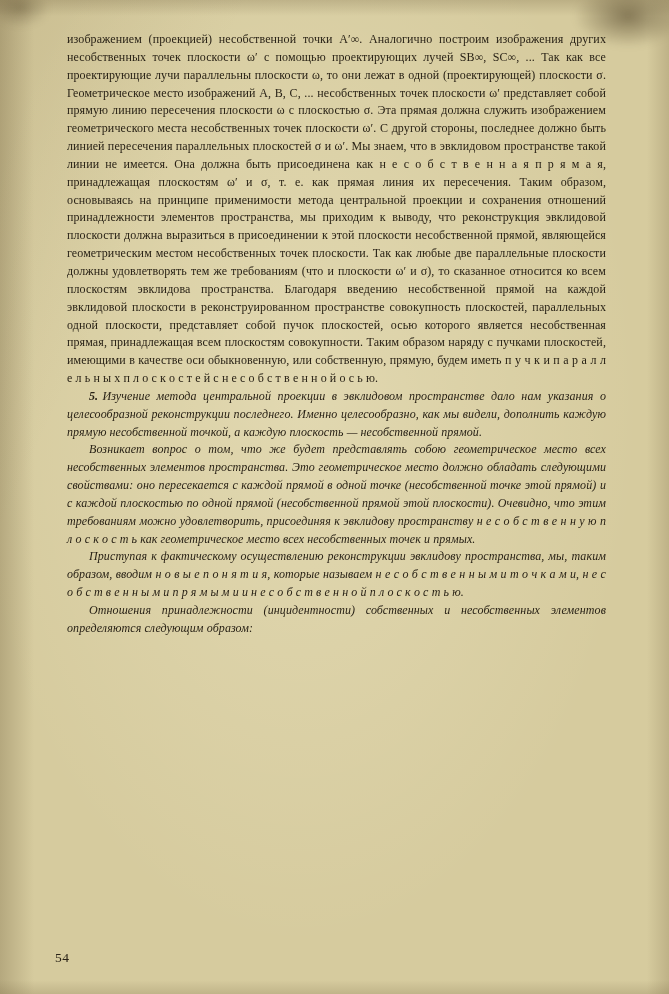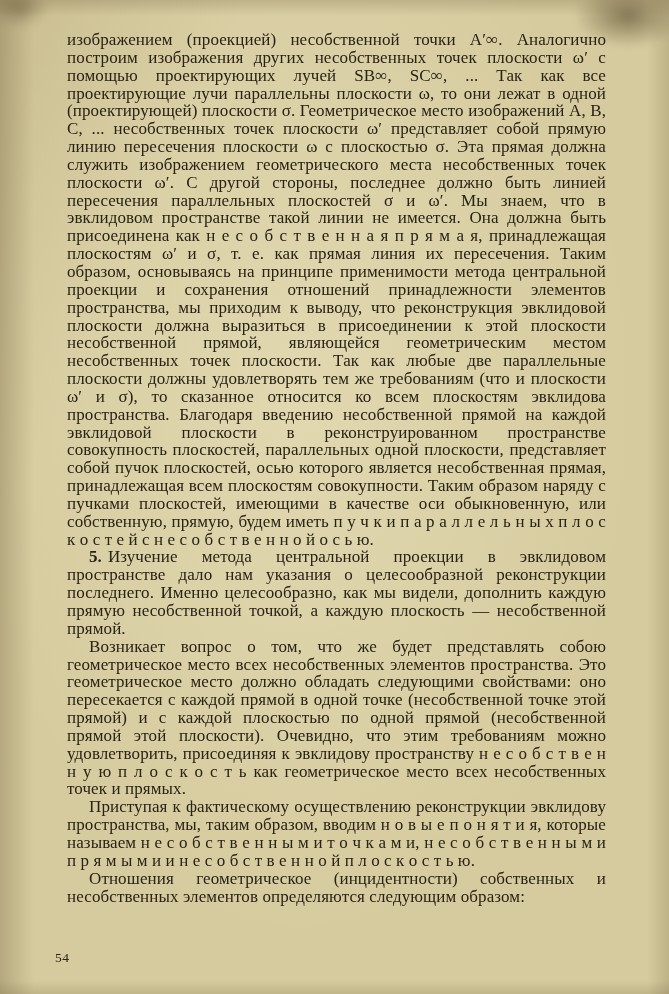--- a/index.html
+++ b/index.html
@@ -49,29 +49,29 @@
     position: absolute; left: -10px; top: -12px; width: 60px; height: 40px;
     background: radial-gradient(ellipse, rgba(66, 52, 26, 0.35), rgba(66,52,26,0) 70%);
     filter: blur(3px);
     pointer-events: none;
   }
   .text-block {
     position: absolute;
     left: 67px;
     top: 31px;
     width: 539px;
-    font-size: 17px;
+    font-size: 12px;
     line-height: 17.85px;
     letter-spacing: 0.1px;
     text-align: justify;
     hyphens: auto;
     -webkit-hyphens: auto;
   }
   .para { margin: 0; }
-  .para.indent { text-indent: 22px; }
+  .para.indent { text-indent: 22px; font-style: italic; }
   .para .lead {
     font-weight: bold;
     margin-right: 0.35em;
   }
   .page-number {
     position: absolute;
     left: 55px;
     top: 950px;
     font-size: 13.5px;
     letter-spacing: 0.5px;
@@ -93,19 +93,19 @@
 
     <p class="para"><span>изображением (проекцией) несобственной точки A′∞. Аналогично построим изображения других несобственных точек плоскости ω′ с помощью проектирующих лучей SB∞, SC∞, ... Так как все проектирующие лучи параллельны плоскости ω, то они лежат в одной (проектирующей) плоскости σ. Геометрическое место изображений A, B, C, ... несобственных точек плоскости ω′ представляет собой прямую линию пересечения плоскости ω с плоскостью σ. Эта прямая должна служить изображением геометрического места несобственных точек плоскости ω′. С другой стороны, последнее должно быть линией пересечения параллельных плоскостей σ и ω′. Мы знаем, что в эвклидовом пространстве такой линии не имеется. Она должна быть присоединена как н е с о б с т в е н н а я  п р я м а я, принадлежащая плоскостям ω′ и σ, т. е. как прямая линия их пересечения. Таким образом, основываясь на принципе применимости метода центральной проекции и сохранения отношений принадлежности элементов пространства, мы приходим к выводу, что реконструкция эвклидовой плоскости должна выразиться в присоединении к этой плоскости несобственной прямой, являющейся геометрическим местом несобственных точек плоскости. Так как любые две параллельные плоскости должны удовлетворять тем же требованиям (что и плоскости ω′ и σ), то сказанное относится ко всем плоскостям эвклидова пространства. Благодаря введению несобственной прямой на каждой эвклидовой плоскости в реконструированном пространстве совокупность плоскостей, параллельных одной плоскости, представляет собой пучок плоскостей, осью которого является несобственная прямая, принадлежащая всем плоскостям совокупности. Таким образом наряду с пучками плоскостей, имеющими в качестве оси обыкновенную, или собственную, прямую, будем иметь п у ч к и  п а р а л л е л ь н ы х  п л о с к о с т е й  с  н е с о б с т в е н н о й  о с ь ю.</span></p>
 
     <p class="para indent"><strong class="lead">5.</strong><span>Изучение метода центральной проекции в эвклидовом пространстве дало нам указания о целесообразной реконструкции последнего. Именно целесообразно, как мы видели, дополнить каждую прямую несобственной точкой, а каждую плоскость — несобственной прямой.</span></p>
 
     <p class="para indent"><span>Возникает вопрос о том, что же будет представлять собою геометрическое место всех несобственных элементов пространства. Это геометрическое место должно обладать следующими свойствами: оно пересекается с каждой прямой в одной точке (несобственной точке этой прямой) и с каждой плоскостью по одной прямой (несобственной прямой этой плоскости). Очевидно, что этим требованиям можно удовлетворить, присоединяя к эвклидову пространству н е с о б с т в е н н у ю  п л о с к о с т ь  как геометрическое место всех несобственных точек и прямых.</span></p>
 
     <p class="para indent"><span>Приступая к фактическому осуществлению реконструкции эвклидову пространства, мы, таким образом, вводим н о в ы е  п о н я т и я, которые называем н е с о б с т в е н н ы м и  т о ч к а м и,  н е с о б с т в е н н ы м и  п р я м ы м и  и  н е с о б с т в е н н о й  п л о с к о с т ь ю.</span></p>
 
 
-    <p class="para indent"><span>Отношения геометрическое (инцидентности) собственных и несобственных элементов определяются следующим образом:</span></p>
+    <p class="para indent"><span>Отношения принадлежности (инцидентности) собственных и несобственных элементов определяются следующим образом:</span></p>
 
   </div>
 
   <div class="page-number">54</div>
 
 </div>
 
 </body></html>

